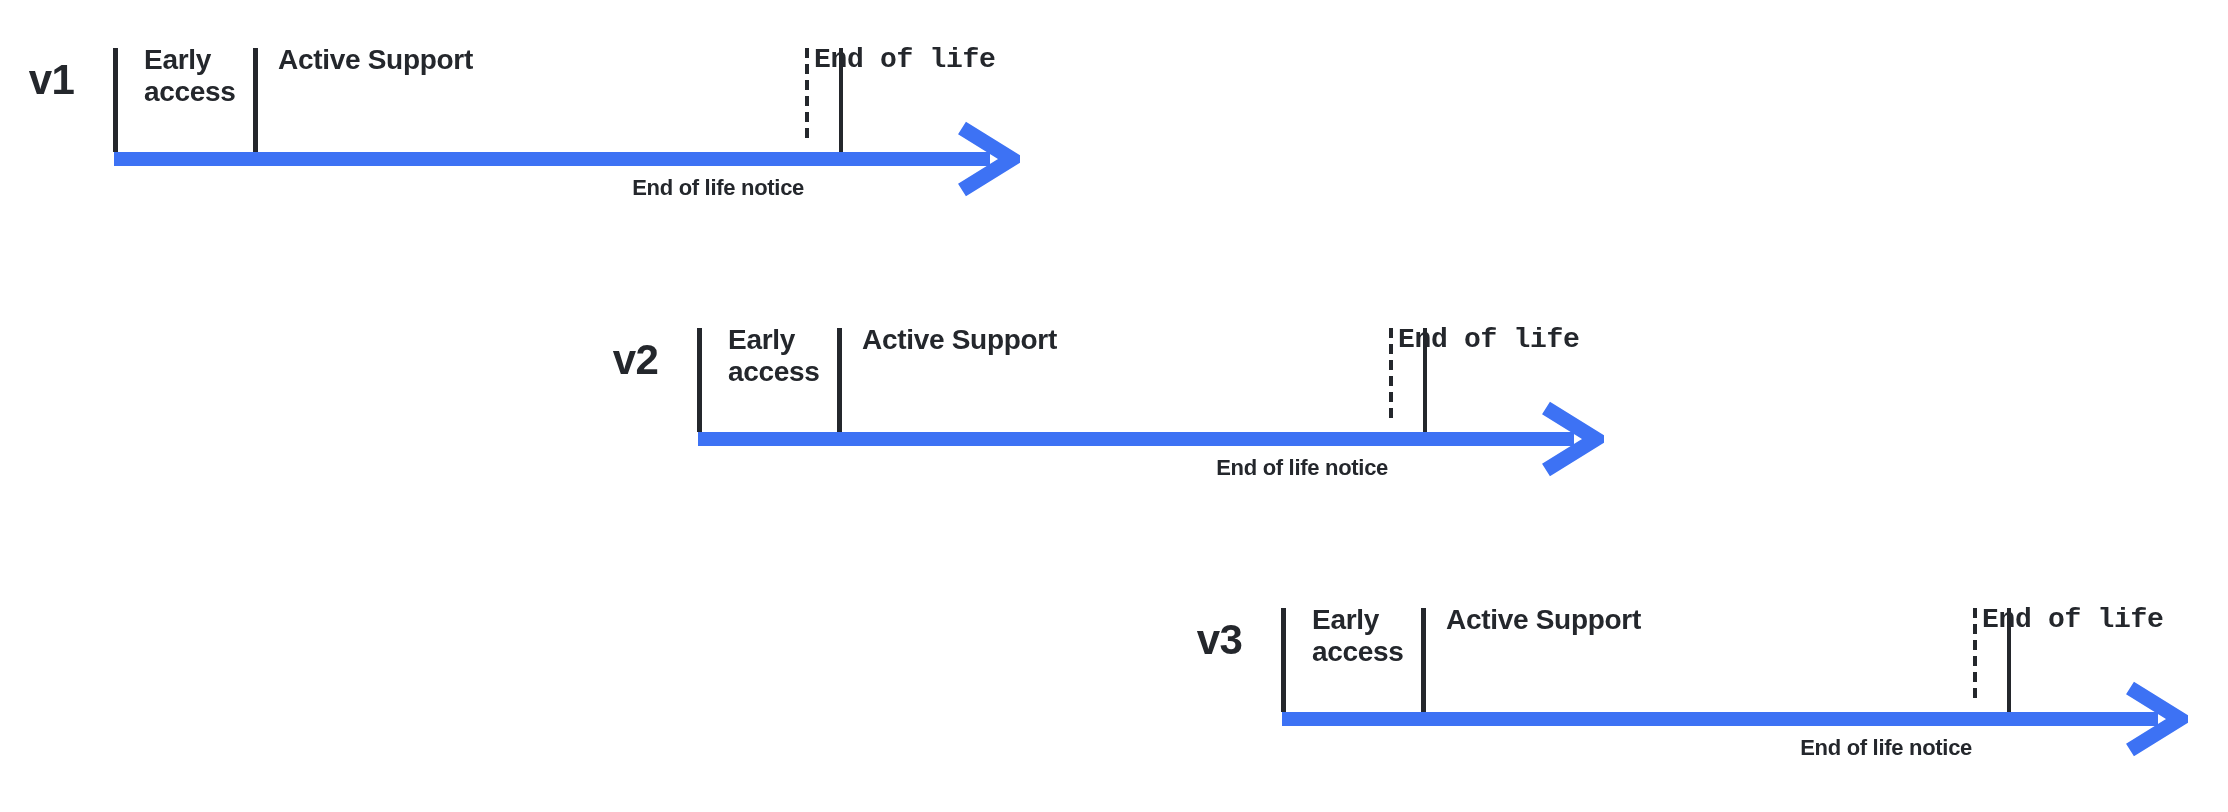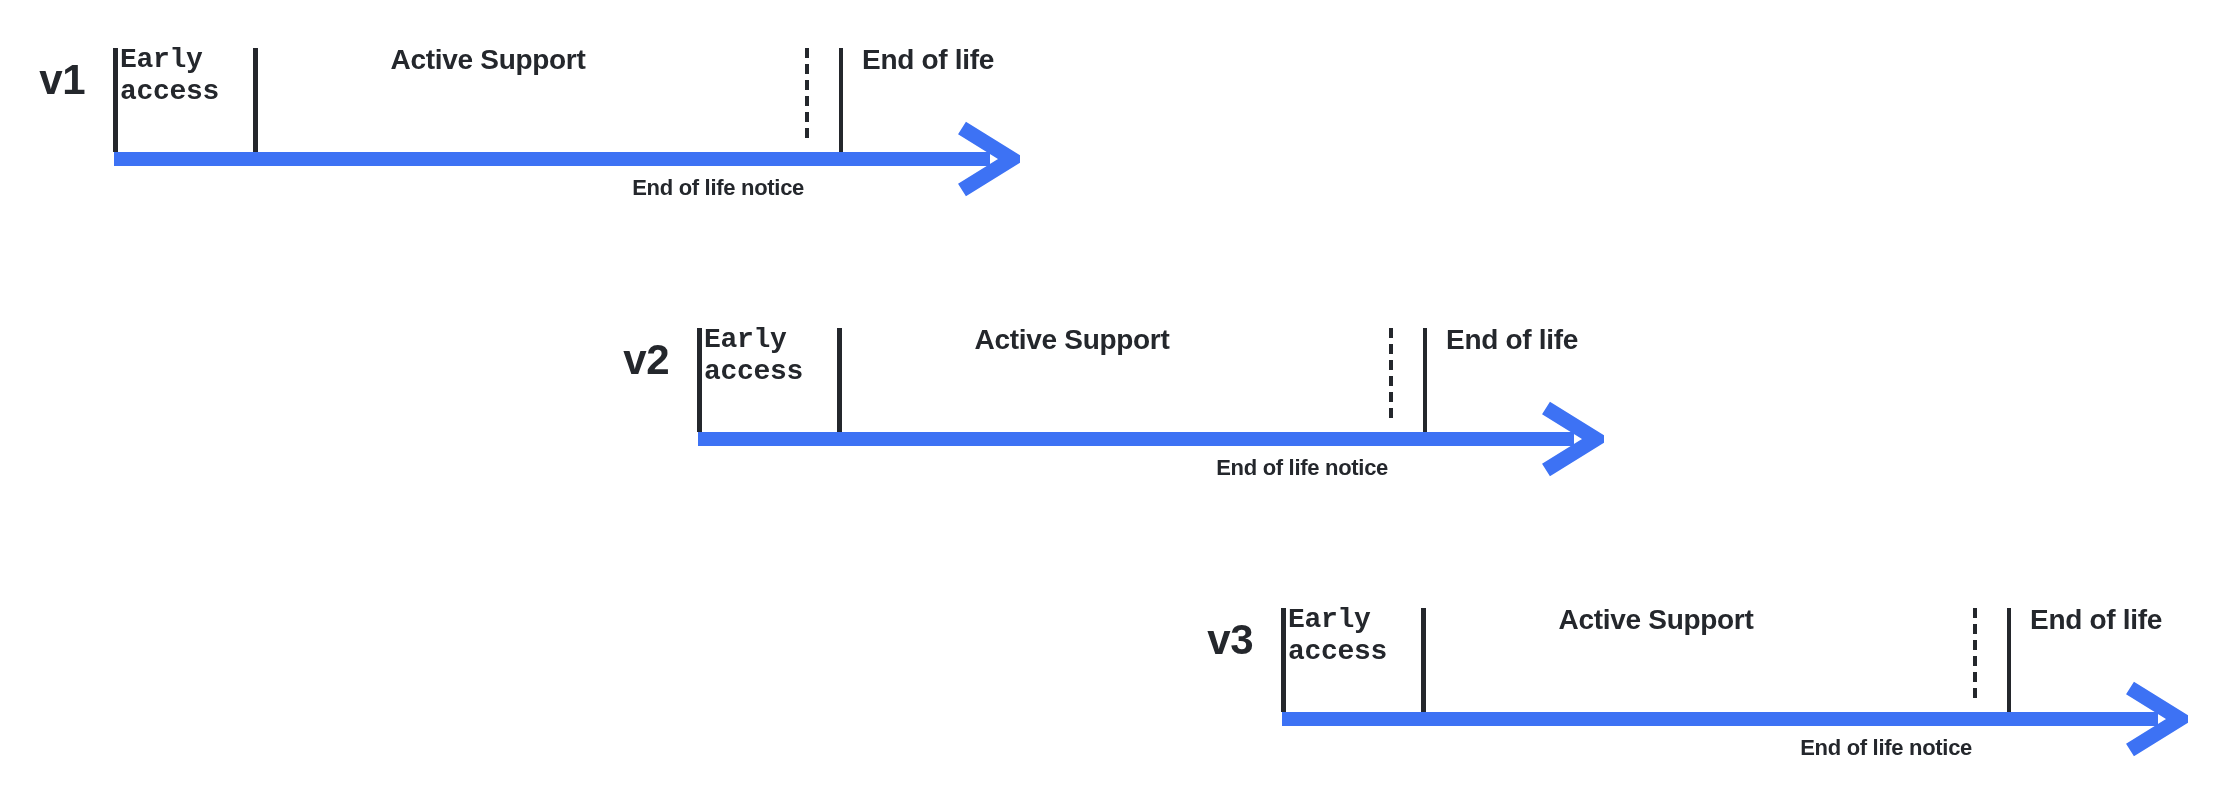--- a/index.html
+++ b/index.html
@@ -27,21 +27,21 @@
   }
   .tl-1 { left: 18px;   top: 38px;  }
   .tl-2 { left: 602px;  top: 318px; }
   .tl-3 { left: 1186px; top: 598px; }
 
   .ver {
     position: absolute;
     left: 0;
     top: 21px;
     width: 67px;
-    text-align: right;
+    text-align: center;
     font-size: 42px;
     line-height: 42px;
     font-weight: 700;
     letter-spacing: -0.5px;
     color: #24272C;
   }
   .tick {
     position: absolute;
     top: 10px;
     width: 5px;
@@ -66,23 +66,23 @@
   .phase-lbl {
     position: absolute;
     top: 6px;
     font-size: 28px;
     line-height: 32px;
     font-weight: 700;
     letter-spacing: -0.3px;
     color: #24272C;
     white-space: normal;
   }
-  .lbl-early   { left: 102px; width: 100px; font-family: Liberation Mono, monospace; }
-  .lbl-active  { left: 260px; width: 420px; white-space: nowrap; text-align: center; }
-  .lbl-eol     { left: 844px; width: 160px; white-space: nowrap; }
+  .lbl-early   { left: 126px; width: 100px; }
+  .lbl-active  { left: 260px; width: 420px; white-space: nowrap; }
+  .lbl-eol     { left: 796px; width: 160px; white-space: nowrap; font-family: Liberation Mono, monospace; }
   .bar {
     position: absolute;
     left: 96px;
     top: 114px;
     width: 876px;
     height: 14px;
     background: #3D72F4;
   }
   .chev {
     position: absolute;

